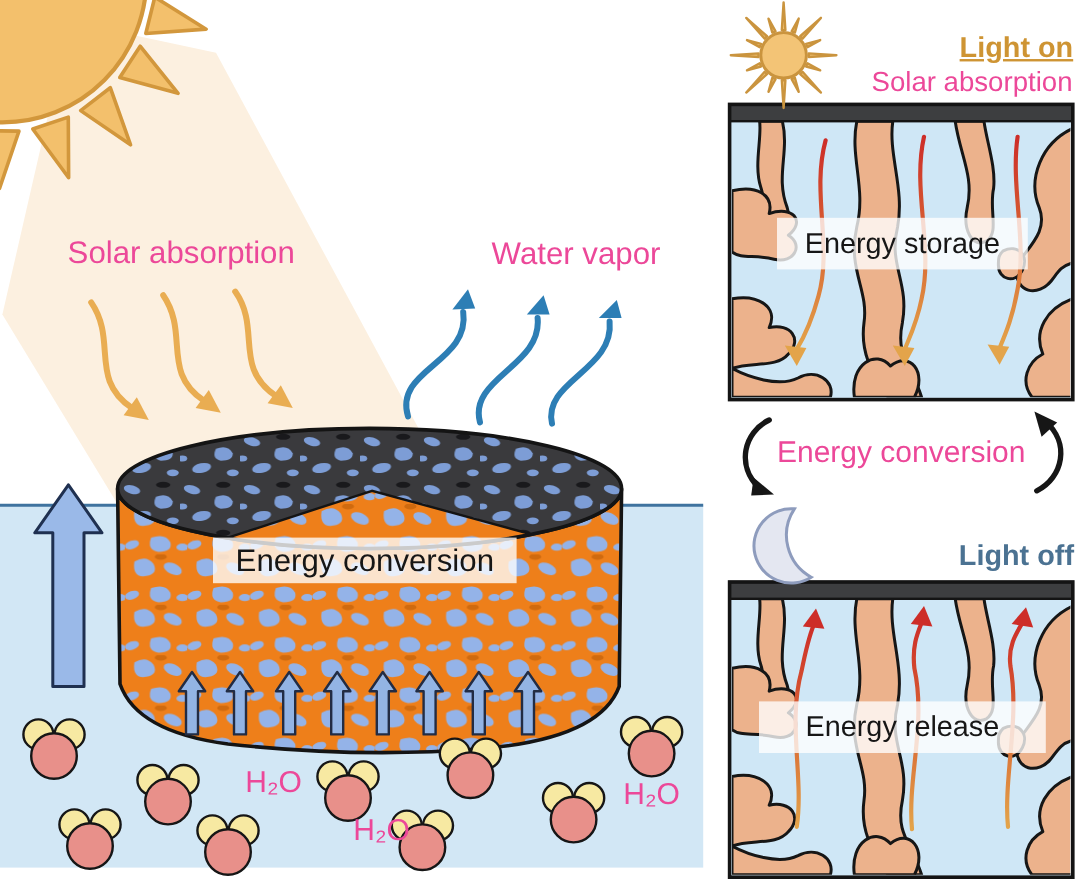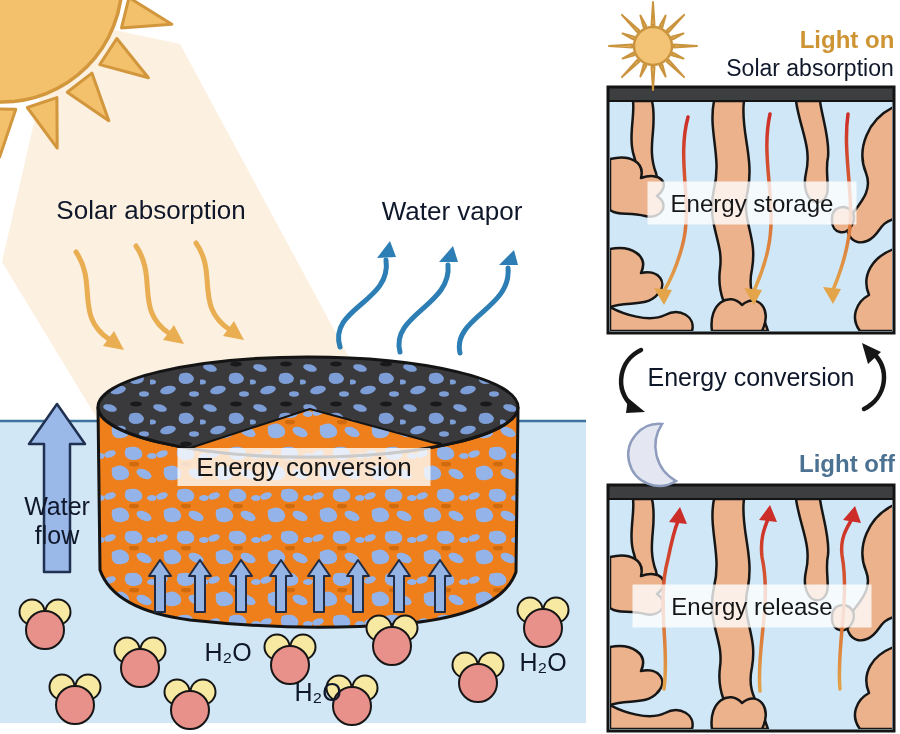--- a/index.html
+++ b/index.html
@@ -1,34 +1,34 @@
 <!DOCTYPE html>
 <html><head>
 <meta charset="utf-8">
 <style>
   html,body{margin:0;padding:0;background:#fff;}
   .stage{position:relative;width:900px;height:734px;background:#ffffff;
          font-family:"Liberation Sans",sans-serif;overflow:hidden;}
   svg.scene{position:absolute;left:0;top:0;}
 
   
-  .lbl{position:absolute;transform:translate(-50%,-50%);color:#0f172a;
+  .lbl{position:absolute;transform:translate(-50%,-50%);color:#ec4899;
        white-space:nowrap;line-height:1.15;}
   .band{position:absolute;transform:translate(-50%,-50%);
         background:rgba(255,255,255,0.78);display:flex;align-items:center;
         justify-content:center;color:#161616;white-space:nowrap;}
   #lab-solar-left{left:151px;top:211px;font-size:26px;}
-  #lab-vapor{left:452px;top:212px;font-size:26px;}
+  #lab-vapor{left:480px;top:212px;font-size:26px;}
   #band-conv-left{left:304px;top:467px;width:253px;height:38px;font-size:26px;}
   #lab-waterflow{left:57px;top:521px;font-size:25px;text-align:center;}
   .h2o{font-size:25px;text-align:center;}
   #h2o-1{left:228px;top:652px;}
   #h2o-2{left:318px;top:692px;}
   #h2o-3{left:543px;top:662px;}
-  #lab-light-on{left:847px;top:40px;font-size:24px;font-weight:bold;color:#ce9433;}
+  #lab-light-on{left:847px;top:40px;font-size:24px;font-weight:bold;color:#ce9433;text-decoration:underline;}
   #lab-solar-right{left:810px;top:68px;font-size:23px;}
   #band-storage{left:752px;top:203px;width:209px;height:43px;font-size:24px;}
   #lab-conv-mid{left:751px;top:377px;font-size:25px;}
   #lab-light-off{left:847px;top:464px;font-size:24px;font-weight:bold;color:#4b7292;}
   #band-release{left:752px;top:606px;width:239px;height:43px;font-size:24px;}
 
   
   .rays-big{fill:#f3c06c;stroke:#d2973c;stroke-width:3;stroke-linejoin:round;}
   .rays-mini{fill:#f3c476;stroke:#ca943e;stroke-width:2;stroke-linejoin:round;}
   .mo-h{fill:#f7e9a2;stroke:#161616;stroke-width:2;}
@@ -268,24 +268,20 @@
   </g>
 
   <path d="M662,424 A31,31 0 1 0 676,481 A40,40 0 0 1 662,424 Z" fill="#e4e7f1" stroke="#8e9cbd" stroke-width="2.5"></path>
 </svg>
 
 <div class="lbl" id="lab-solar-left">Solar absorption</div>
 <div class="lbl" id="lab-vapor">Water vapor</div>
 <div class="band" id="band-conv-left">
   <span>Energy conversion</span>
 </div>
-<div class="lbl" id="lab-waterflow">
-  <div>Water</div>
-  <div>flow</div>
-</div>
 <div class="lbl h2o" id="h2o-1">H₂O</div>
 <div class="lbl h2o" id="h2o-2">H₂O</div>
 <div class="lbl h2o" id="h2o-3">H₂O</div>
 
 <div class="lbl" id="lab-light-on">Light on</div>
 <div class="lbl" id="lab-solar-right">Solar absorption</div>
 <div class="band" id="band-storage">
   <span>Energy storage</span>
 </div>
 <div class="lbl" id="lab-conv-mid">Energy conversion</div>

